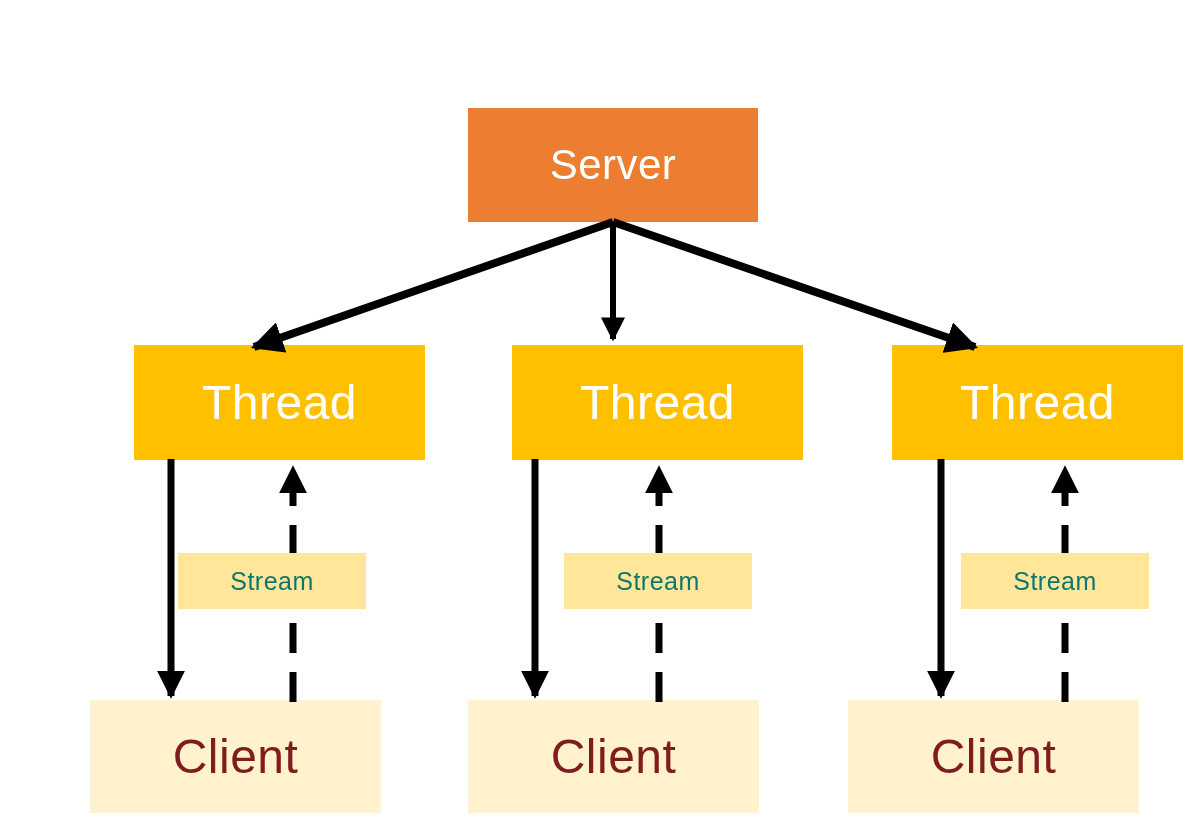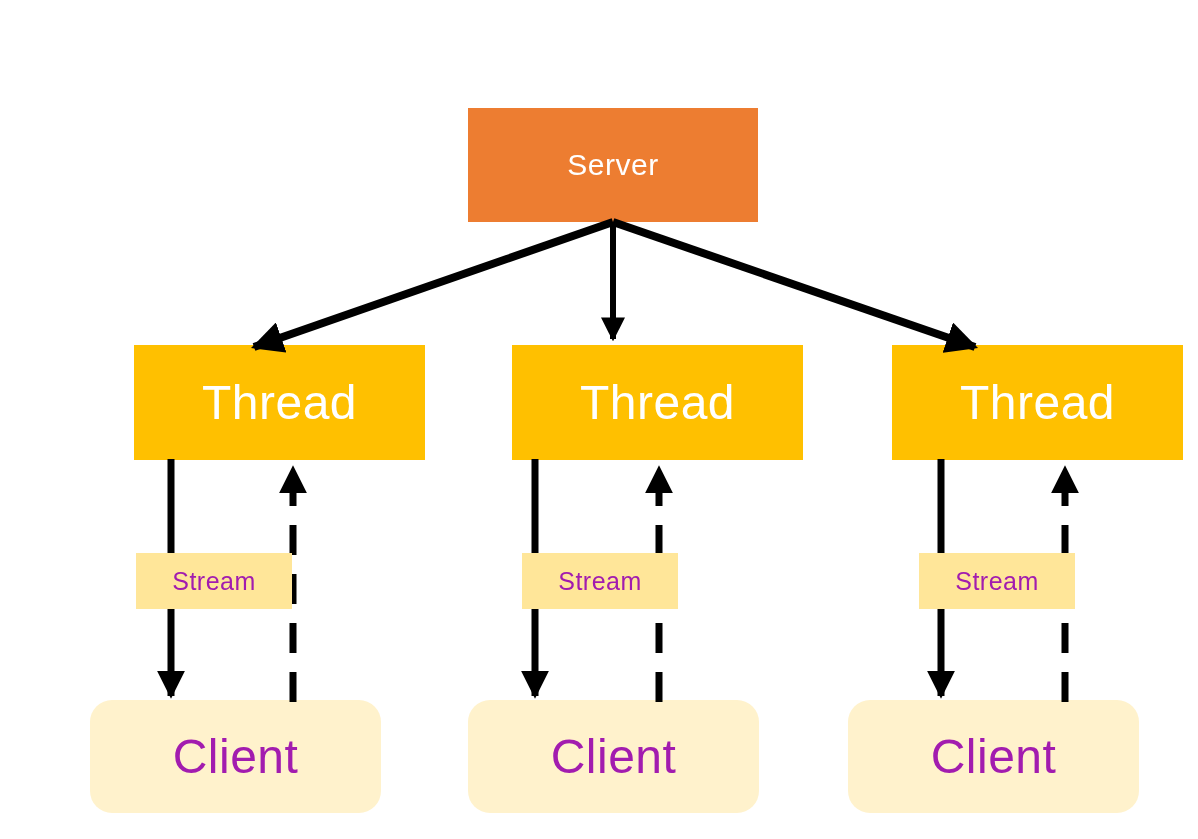--- a/index.html
+++ b/index.html
@@ -20,51 +20,51 @@
     display: flex;
     align-items: center;
     justify-content: center;
     text-align: center;
     letter-spacing: 0.5px;
   }
   .server {
     left: 468px; top: 108px; width: 290px; height: 114px;
     background: #ED7D31;
     color: #ffffff;
-    font-size: 30px;
+    font-size: 42px;
     z-index: 1;
   }
   .thread {
     top: 345px; width: 291px; height: 115px;
     background: #FFC000;
     color: #ffffff;
     font-size: 48px;
     z-index: 1;
     margin-left: 44px;
   }
   .thread.col1 { left: 90px; }
   .thread.col2 { left: 468px; }
   .thread.col3 { left: 848px; }
   .client {
     top: 700px; width: 291px; height: 113px;
     background: #FFF2CC;
-    color: #a21caf;
+    color: #7f1d1d;
     font-size: 48px;
     z-index: 1;
-    border-radius: 22px;
   }
   .client.col1 { left: 90px; }
   .client.col2 { left: 468px; }
   .client.col3 { left: 848px; }
   .stream {
-    top: 553px; width: 156px; height: 56px;
+    top: 553px; width: 188px; height: 56px;
     background: #FFE699;
-    color: #a21caf;
+    color: #0f766e;
     font-size: 25px;
     z-index: 3;
+    margin-left: 42px;
   }
   .stream.col1 { left: 136px; }
   .stream.col2 { left: 522px; }
   .stream.col3 { left: 919px; }
   .arrows {
     position: absolute;
     left: 0; top: 0;
     width: 1198px;
     height: 839px;
     z-index: 2;

